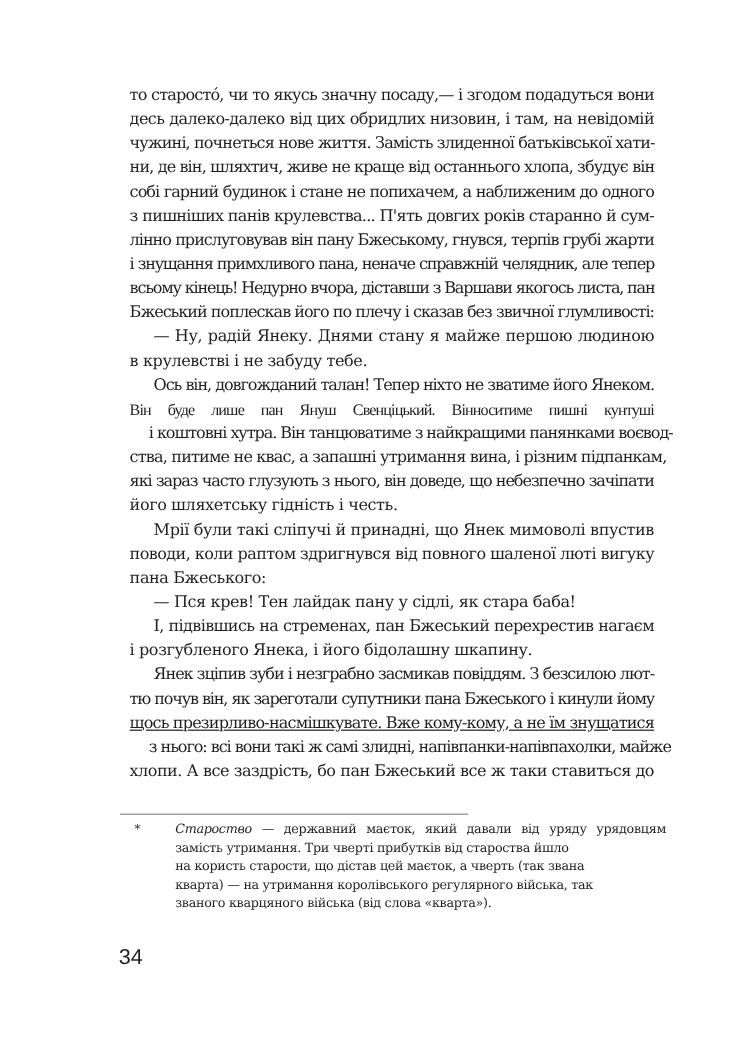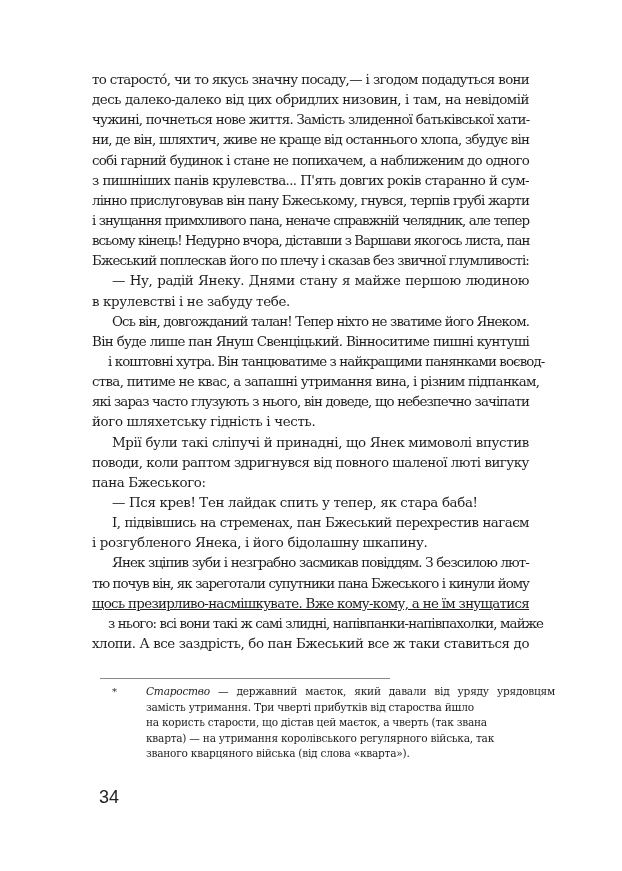--- a/index.html
+++ b/index.html
@@ -15,21 +15,21 @@
       color: #1e1e1e;
     }
     .page {
       position: absolute;
       left: 0; top: 0;
       width: 622px; height: 871px;
       background: #ffffff;
     }
     .body-text {
       position: absolute;
-      left: 92px;
+      left: 108px;
       top: 70px;
       width: 437px;
       font-family: "DejaVu Serif", serif;
       font-size: 13.4px;
       line-height: 20.15px;
       letter-spacing: -0.35px;
       word-spacing: 0px;
     }
     .line {
       display: block;
@@ -107,29 +107,29 @@
       <span class="line" style="letter-spacing: -0.75px;">ни, де він, шляхтич, живе не краще від останнього хлопа, збудує він</span>
       <span class="line" style="letter-spacing: -0.8px;">собі гарний будинок і стане не попихачем, а наближеним до одного</span>
       <span class="line" style="letter-spacing: -0.6px;">з пишніших панів крулевства... П'ять довгих років старанно й сум-</span>
       <span class="line" style="letter-spacing: -0.85px;">лінно прислуговував він пану Бжеському, гнувся, терпів грубі жарти</span>
       <span class="line" style="letter-spacing: -1.05px;">і знущання примхливого пана, неначе справжній челядник, але тепер</span>
       <span class="line" style="letter-spacing: -1px;">всьому кінець! Недурно вчора, діставши з Варшави якогось листа, пан</span>
       <span class="line" style="letter-spacing: -0.85px;">Бжеський поплескав його по плечу і сказав без звичної глумливості:</span>
       <span class="line indent">— Ну, радій Янеку. Днями стану я майже першою людиною</span>
       <span class="line last">в крулевстві і не забуду тебе.</span>
       <span class="line indent" style="letter-spacing: -0.9px;">Ось він, довгожданий талан! Тепер ніхто не зватиме його Янеком.</span>
-      <span class="line" style="letter-spacing: -0.7px;">Він буде лише пан Януш Свенціцький. Вінноситиме пишні кунтуші</span>
+      <span class="line" style="letter-spacing: -0.7px; font-family: Liberation Serif, serif;">Він буде лише пан Януш Свенціцький. Вінноситиме пишні кунтуші</span>
       <span class="line" style="letter-spacing: -0.9px; margin-left: 16px;">і коштовні хутра. Він танцюватиме з найкращими панянками воєвод-</span>
       <span class="line" style="letter-spacing: -0.7px;">ства, питиме не квас, а запашні утримання вина, і різним підпанкам,</span>
       <span class="line" style="letter-spacing: -0.9px;">які зараз часто глузують з нього, він доведе, що небезпечно зачіпати</span>
       <span class="line last">його шляхетську гідність і честь.</span>
       <span class="line indent">Мрії були такі сліпучі й принадні, що Янек мимоволі впустив</span>
       <span class="line" style="letter-spacing: -0.5px;">поводи, коли раптом здригнувся від повного шаленої люті вигуку</span>
       <span class="line last">пана Бжеського:</span>
-      <span class="line indent last">— Пся крев! Тен лайдак спить у тепер, як стара баба!</span>
+      <span class="line indent last">— Пся крев! Тен лайдак пану у сідлі, як стара баба!</span>
       <span class="line indent" style="letter-spacing: -0.55px;">І, підвівшись на стременах, пан Бжеський перехрестив нагаєм</span>
       <span class="line last">і розгубленого Янека, і його бідолашну шкапину.</span>
       <span class="line indent" style="letter-spacing: -0.9px;">Янек зціпив зуби і незграбно засмикав повіддям. З безсилою лют-</span>
       <span class="line" style="letter-spacing: -1px;">тю почув він, як зареготали супутники пана Бжеського і кинули йому</span>
       <span class="line" style="letter-spacing: -0.7px; text-decoration: underline;">щось презирливо-насмішкувате. Вже кому-кому, а не їм знущатися</span>
       <span class="line" style="letter-spacing: -0.9px; margin-left: 16px;">з нього: всі вони такі ж самі злидні, напівпанки-напівпахолки, майже</span>
       <span class="line" style="letter-spacing: -0.45px;">хлопи. А все заздрість, бо пан Бжеський все ж таки ставиться до</span>
     </div>
 
   <div class="footnote-rule"></div>

